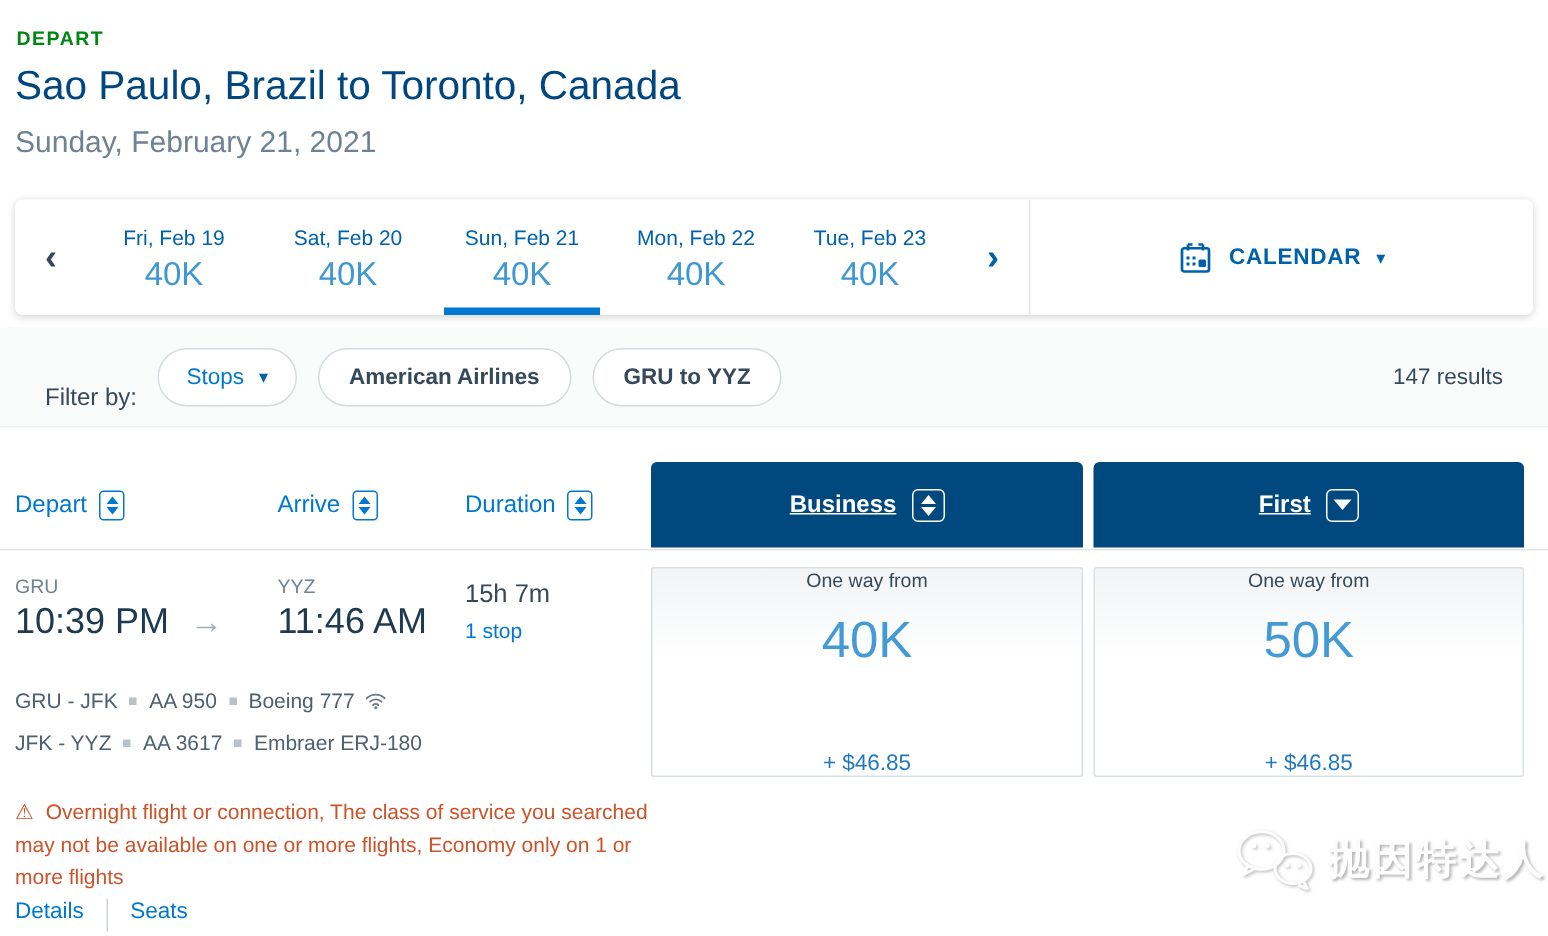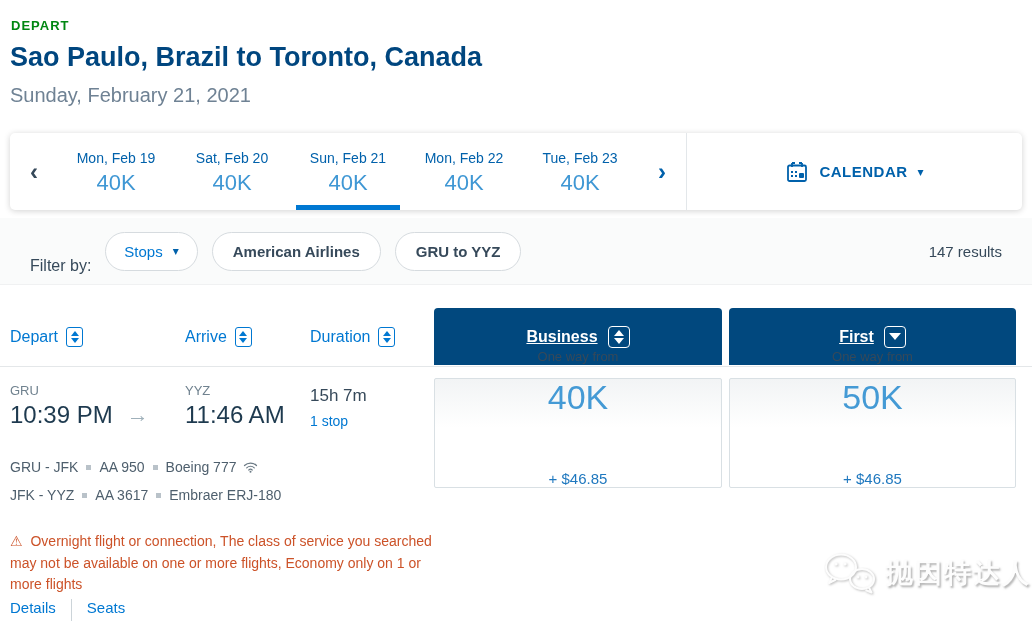--- a/index.html
+++ b/index.html
@@ -4,21 +4,21 @@
 <style>
   * { margin:0; padding:0; box-sizing:border-box; }
   html,body { background:#fff; }
   #app {
     position:relative; width:1032px; height:624px; overflow:hidden;
     background:#fff; font-family:"Liberation Sans", sans-serif; color:#36495a;
   }
   
   .depart-label { position:absolute; left:11px; top:18px; font-size:13px; font-weight:bold;
     letter-spacing:1px; color:#008712; }
-  .page-title { position:absolute; left:10px; top:42px; font-size:27px; font-weight:700; color:#00467f; }
+  .page-title { position:absolute; left:10px; top:42px; font-size:27px; font-weight:400; color:#00467f; }
   .page-date  { position:absolute; left:10px; top:84px; font-size:20px; font-weight:400; color:#6f8294; }
 
   
   .date-card { position:absolute; left:10px; top:133px; width:1012px; height:77px;
     background:#fff; border-radius:5px; box-shadow:0 1px 6px rgba(0,0,0,.18);
     display:flex; align-items:stretch; }
   .strip-btn { width:48px; display:flex; align-items:center; justify-content:center;
     font-size:24px; font-weight:bold; cursor:pointer; background:none; border:none; }
   .strip-btn.prev { color:#36495a; }
   .strip-btn.next { color:#0061ab; }
@@ -93,24 +93,24 @@
 
   .warning { position:absolute; left:10px; top:531px; width:426px; font-size:14px;
     line-height:1.55; color:#cc5228; }
   .warn-icon { font-size:14px; margin-right:4px; }
 
   .row-links { position:absolute; left:10px; top:599px; display:flex; }
   .row-link { font-size:15px; color:#0078d2; text-decoration:none; cursor:pointer; }
   .link-sep { width:1px; height:22px; background:#ccd4d9; margin:0 15px; }
 
   
-  .price-card { position:absolute; top:378px; height:110px; border:1px solid #d9e0e4;
+  .price-card { position:absolute; top:378px; height:140px; border:1px solid #d9e0e4;
     border-radius:2px; background:linear-gradient(180deg,#f2f4f5 0%,#ffffff 45%);
-    display:flex; flex-direction:column; align-items:center; justify-content:flex-end;
-    gap:14px; cursor:pointer; }
+    display:flex; flex-direction:column; align-items:center; justify-content:space-between;
+    gap:4px; cursor:pointer; }
   .price-card.business { left:434px; width:288px; }
   .price-card.first    { left:729px; width:287px; }
   .p-prefix { font-size:13px; color:#36495a; }
   .p-miles  { font-size:34px; color:#449ad5; }
   .p-taxes  { font-size:15px; color:#1f78bf;margin-top:39px; }
 
   
   .watermark { position:absolute; left:822px; top:550px; display:flex; align-items:center;
     gap:8px; pointer-events:none; }
   .wm-text { font-size:27px; font-weight:bold; color:#fdfdfd;
@@ -124,21 +124,21 @@
   <div class="depart-label">DEPART</div>
   <h1 class="page-title">Sao Paulo, Brazil to Toronto, Canada</h1>
   <div class="page-date">Sunday, February 21, 2021</div>
 
   <div class="date-card">
     <button class="strip-btn prev">
       <span>‹</span>
     </button>
     <div class="tabs">
       <div class="tab">
-        <span class="t-label">Mon, Feb 19</span>
+        <span class="t-label">Fri, Feb 19</span>
         <span class="t-price">40K</span>
 
       </div>
       <div class="tab">
         <span class="t-label">Sat, Feb 20</span>
         <span class="t-price">40K</span>
 
       </div>
       <div class="tab selected">
         <span class="t-label">Sun, Feb 21</span>

